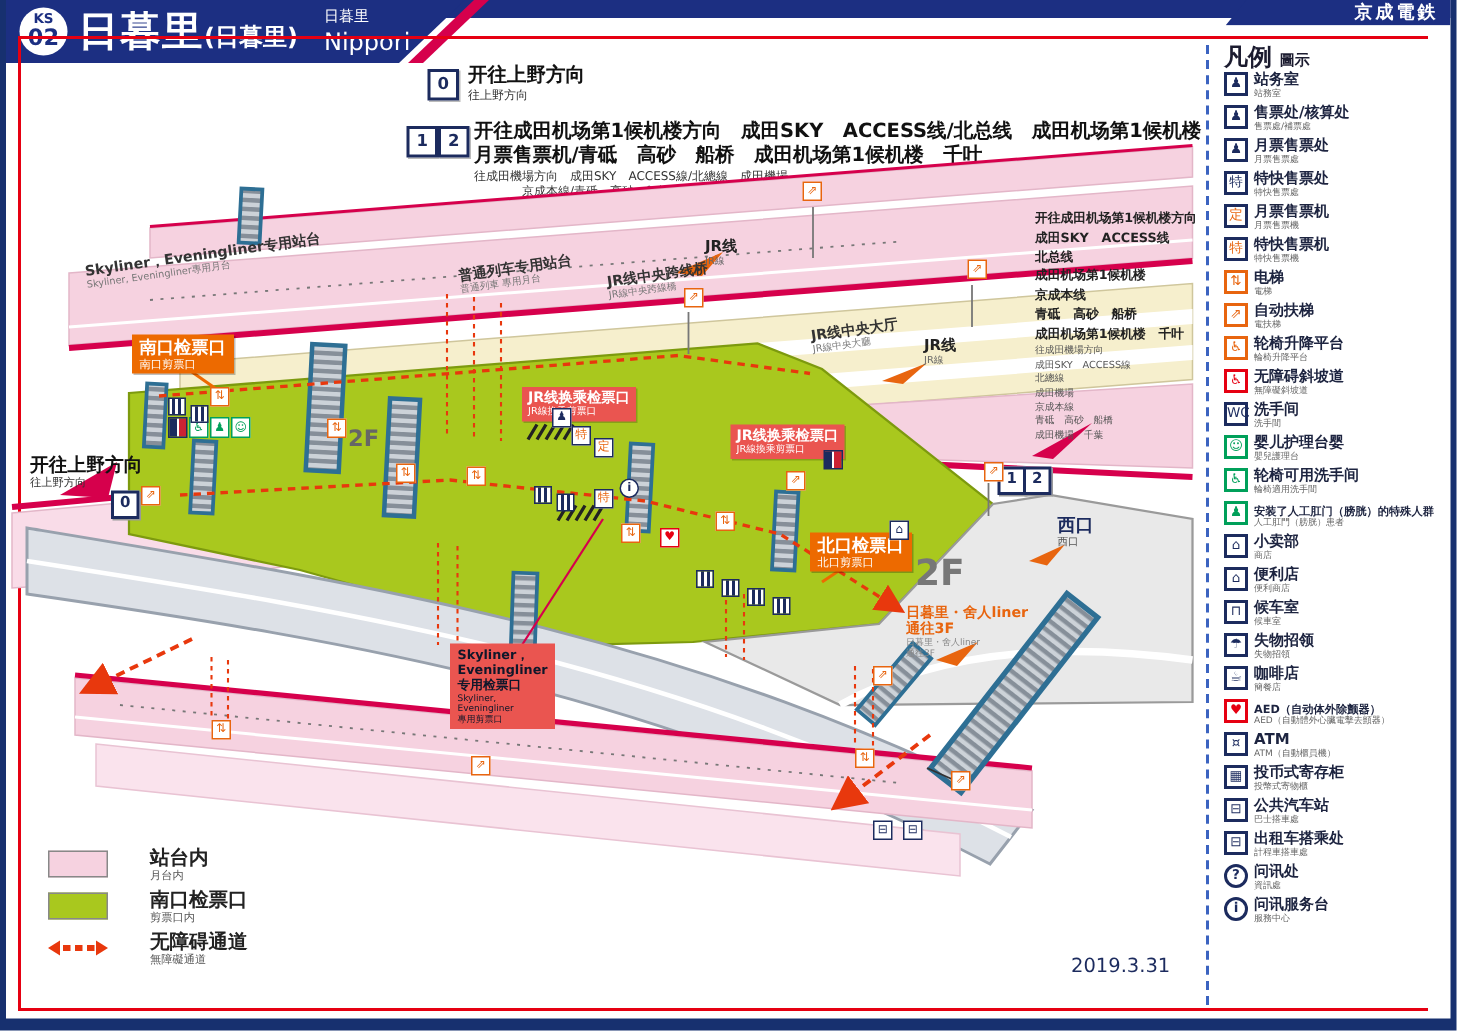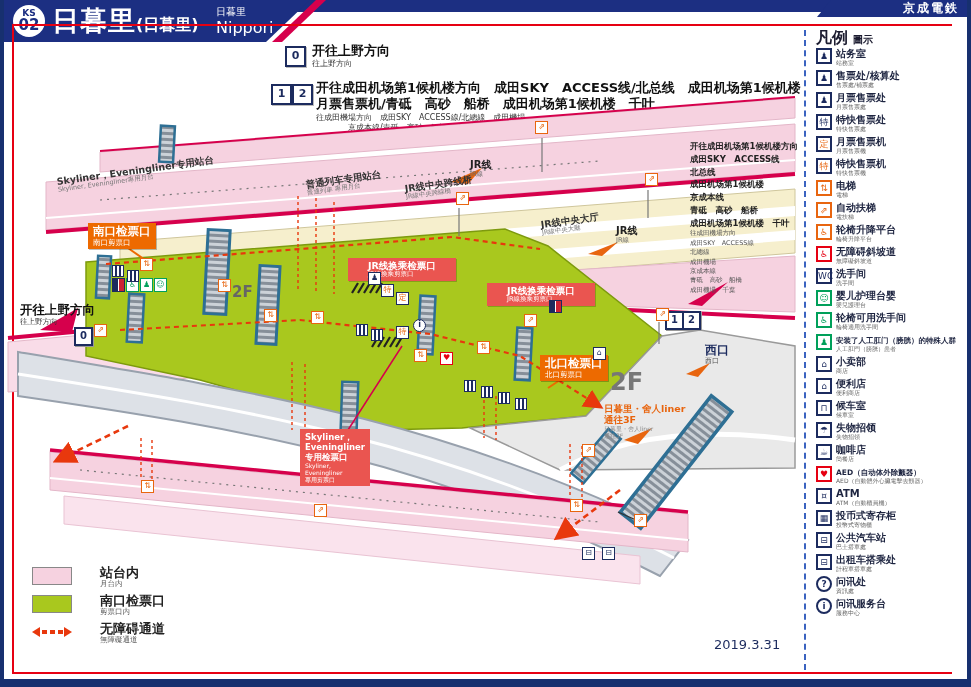--- a/index.html
+++ b/index.html
@@ -34,24 +34,24 @@
   .ml .m{font-weight:bold}
   .ml-rot{color:#333}
   .ml-rot .m{font-size:9.5px}
   .ml-rot .s{font-size:6.5px;color:#777}
   .ml-ctr{text-align:left}
   .ml-ctr .m{font-size:10px;font-weight:bold;color:#222}
   .ml-ctr .s{font-size:6.5px;color:#666}
   .ml-ob{background:#ed6a00;color:#fff;padding:2px 5px;box-shadow:1px 1px 0 rgba(0,0,0,.25)}
   .ml-ob .m{font-size:11.5px}
   .ml-ob .s{font-size:7.5px}
-  .ml-rb{background:#ea5550;color:#fff;padding:2px 20px;box-shadow:1px 1px 0 rgba(0,0,0,.2)}
+  .ml-rb{background:#ea5550;color:#fff;padding:2px 4px;box-shadow:1px 1px 0 rgba(0,0,0,.2)}
   .ml-rb .m{font-size:9.5px}
   .ml-rb .s{font-size:6.5px}
-  .ml-rbp{background:#ea5550;color:#ffffff;padding:3px 5px}
+  .ml-rbp{background:#ea5550;color:#0f172a;padding:3px 5px}
   .ml-rbp .m{font-size:8.5px}
   .ml-rbp .s{font-size:6px}
   .ml-nav .m{font-size:12px;color:#1c2b5e}
   .ml-nav .s{font-size:7px;color:#555}
   .ml-ot .m{font-size:9.5px;color:#e8650f}
   .ml-ot .s{font-size:6px;color:#888}
   .ml-f1{font-size:15px;font-weight:bold;color:#666}
   .ml-f2{font-size:24px;font-weight:bold;color:#777}
   .ml-pb .m{font-size:12.5px;color:#111}
   .ml-pb .s{font-size:7.5px;color:#333}

